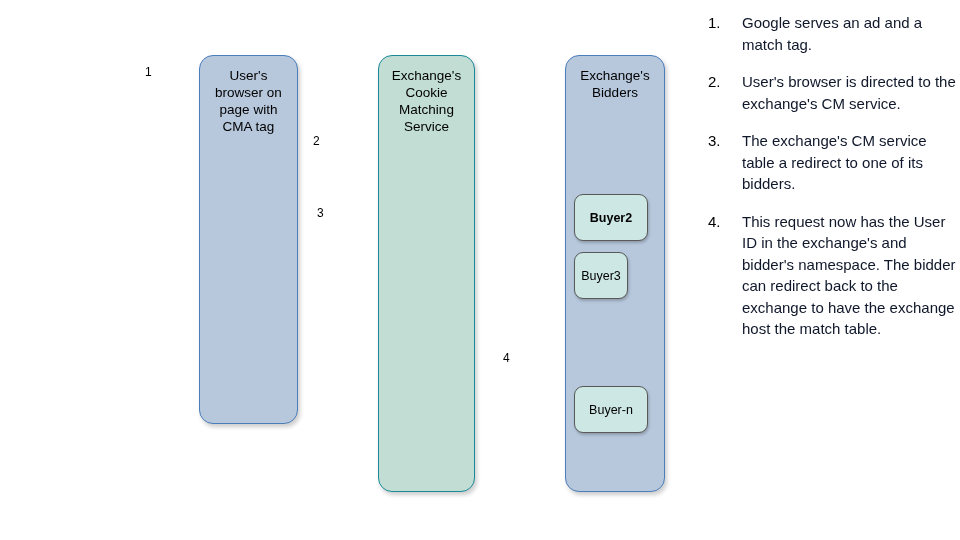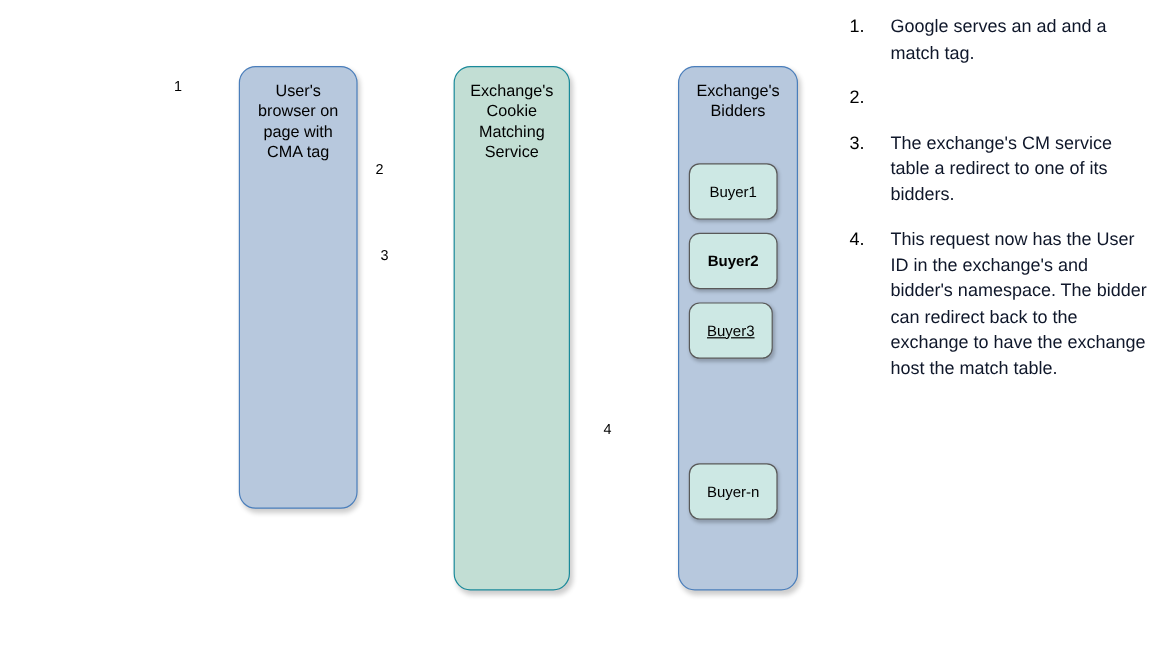--- a/index.html
+++ b/index.html
@@ -123,27 +123,24 @@
 Cookie
 Matching
 Service</span>
   </div>
 
   <div class="process-box fill-blue" style="left:565px; top:55px; width:100px; height:437px;">
     <span class="box-label">Exchange's
 Bidders</span>
   </div>
 
-  <div class="buyer-box" style="left:574px; top:136px; width:74px; height:47px;">
-    <span>Buyer1</span>
-  </div>
   <div class="buyer-box" style="left:574px; top:194px; width:74px; height:47px;font-weight:bold;">
     <span>Buyer2</span>
   </div>
-  <div class="buyer-box" style="left:574px; top:252px; width:70px; height:47px;text-decoration:underline;">
+  <div class="buyer-box" style="left:574px; top:252px; width:54px; height:47px;">
     <span>Buyer3</span>
   </div>
   <div class="buyer-box" style="left:574px; top:386px; width:74px; height:47px;">
     <span>Buyer-n</span>
   </div>
 
   <svg class="arrow-svg" viewBox="0 0 960 540">
     <defs>
       <marker id="head-r" markerWidth="7" markerHeight="7" refX="6.2" refY="3.5" orient="auto">
         <path d="M0,0.6 L7,3.5 L0,6.4 L1.7,3.5 Z" fill="#1a8a9a"></path>
@@ -178,20 +175,21 @@
   <div class="arrow-label" style="left:317px; top:207px;">3</div>
   <div class="arrow-label" style="left:503px; top:352px;">4</div>
 
   <div class="legend">
     <div class="legend-item">
       <div class="legend-num">1.</div>
       <div class="legend-text">Google serves an ad and a match tag.</div>
     </div>
     <div class="legend-item">
       <div class="legend-num">2.</div>
+      <div class="legend-text">User's browser is directed to the exchange's CM service.</div>
     </div>
     <div class="legend-item">
       <div class="legend-num">3.</div>
       <div class="legend-text">The exchange's CM service table a redirect to one of its bidders.</div>
     </div>
     <div class="legend-item">
       <div class="legend-num">4.</div>
       <div class="legend-text">This request now has the User ID in the exchange's and bidder's namespace. The bidder can redirect back to the exchange to have the exchange host the match table.</div>
     </div>
   </div>

